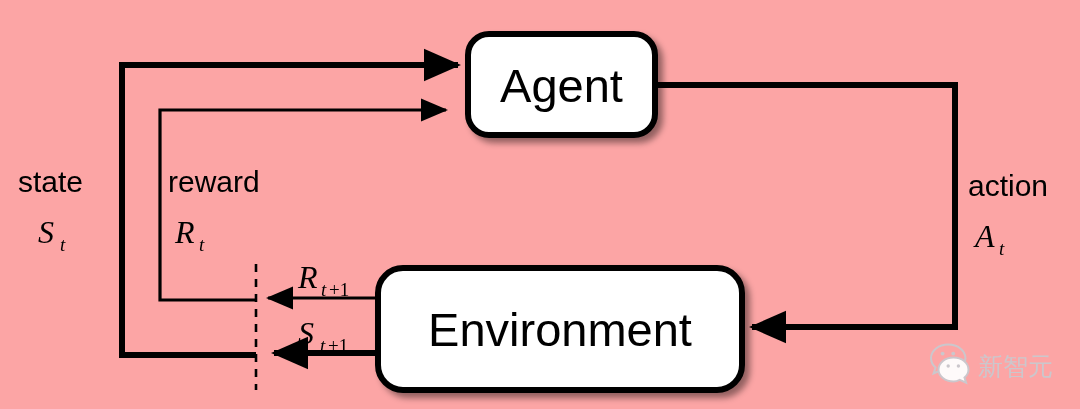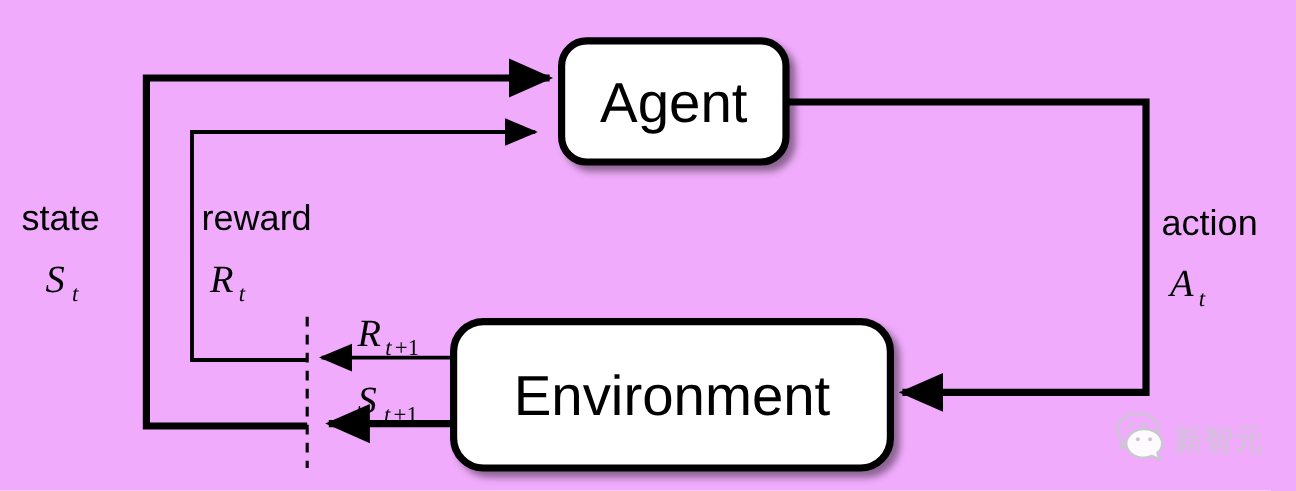--- a/index.html
+++ b/index.html
@@ -7,21 +7,21 @@
     padding: 0;
     background: #ffffff;
   }
   body {
     font-family: "Liberation Sans", sans-serif;
   }
   #canvas {
     position: relative;
     width: 1080px;
     height: 409px;
-    background: #f0abfc;
+    background: #fca5a5;
     overflow: hidden;
   }
   #diagram {
     position: absolute;
     left: 0;
     top: 0;
     width: 1080px;
     height: 409px;
   }
   .box-label {

